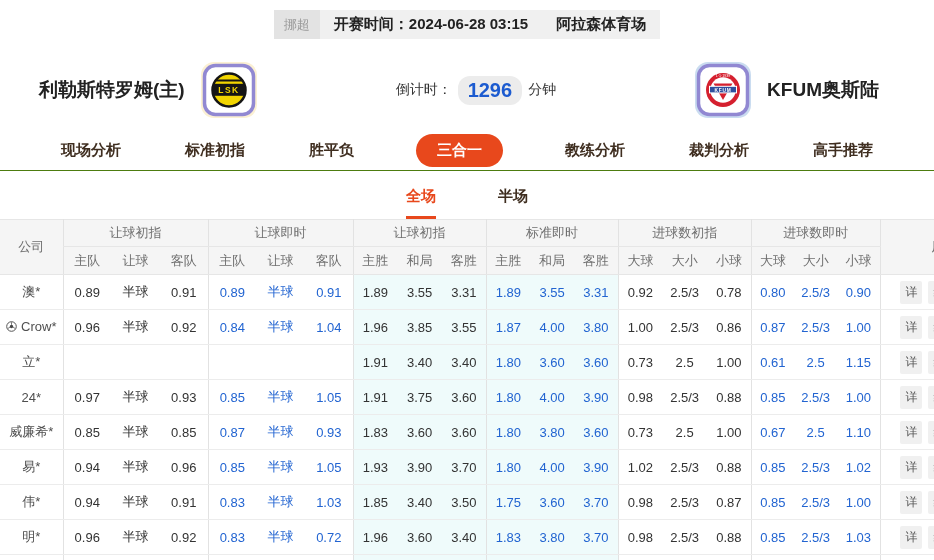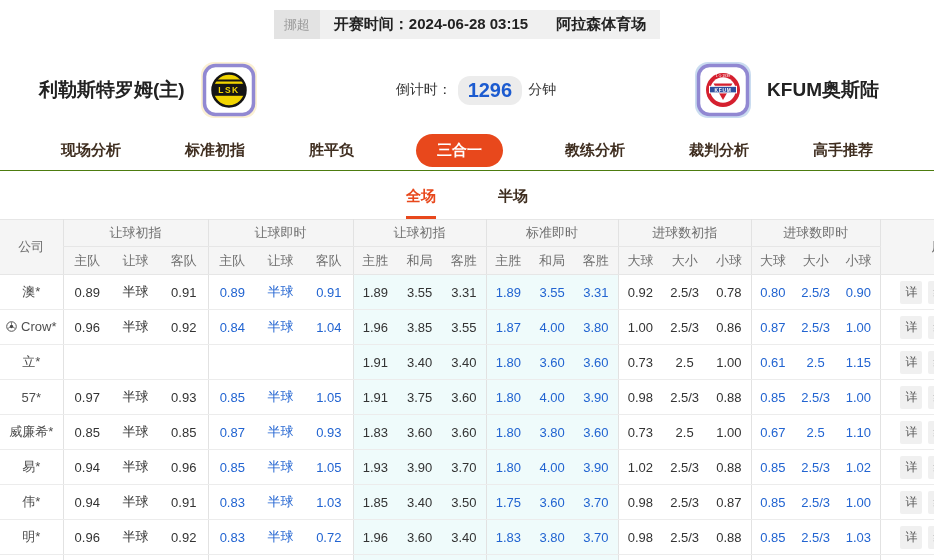--- a/index.html
+++ b/index.html
@@ -260,21 +260,21 @@
             <td class="gs init">0.73</td>
             <td class="init">2.5</td>
             <td class="init">1.00</td>
             <td class="gs live">0.61</td>
             <td class="live">2.5</td>
             <td class="live">1.15</td>
             <td class="actions"><span class="act-btn">详</span><span class="act-btn">统</span></td>
           </tr>
           <tr>
             <td class="company"><span class="co-wrap">
-                <span>57*</span>
+                <span>24*</span>
               </span></td>
             <td class="gs init">0.97</td>
             <td class="init">半球</td>
             <td class="init">0.93</td>
             <td class="gs live">0.85</td>
             <td class="live">半球</td>
             <td class="live">1.05</td>
             <td class="gs init std">1.91</td>
             <td class="init std">3.75</td>
             <td class="init std">3.60</td>

